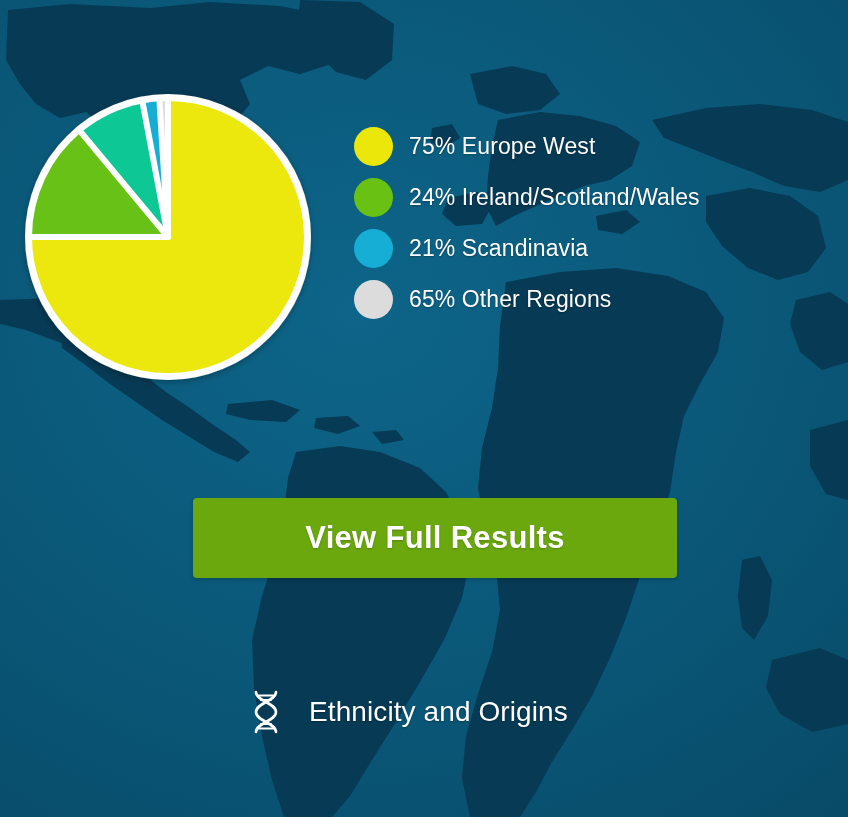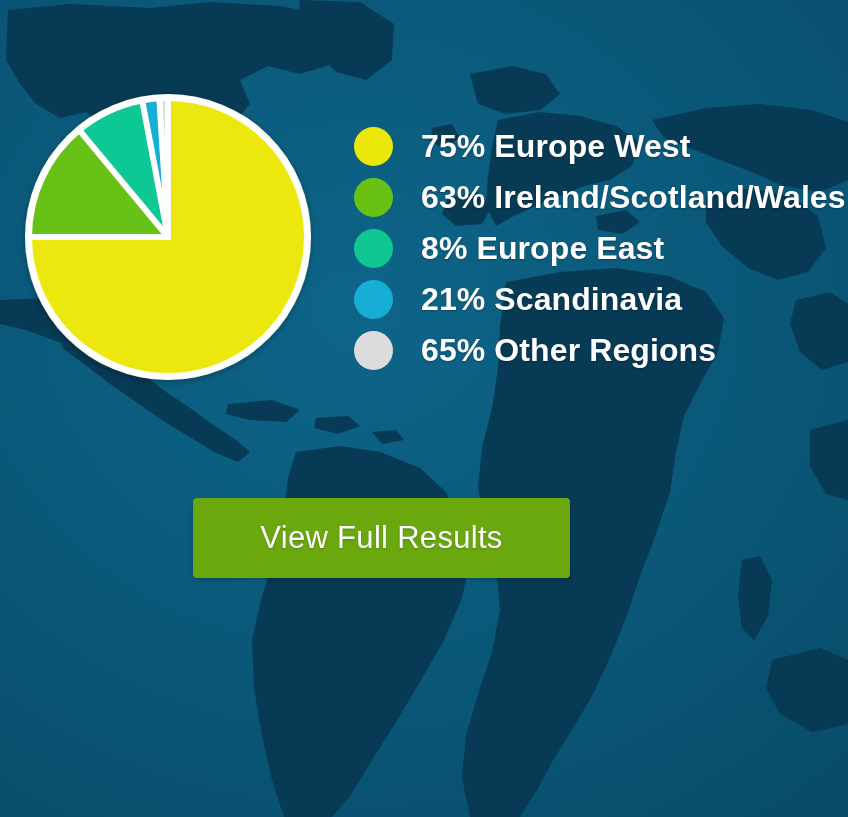--- a/index.html
+++ b/index.html
@@ -55,43 +55,43 @@
     align-items: center;
     height: 51px;
   }
   .legend-dot {
     width: 39px;
     height: 39px;
     border-radius: 50%;
     flex: 0 0 39px;
   }
   .legend-label {
-    margin-left: 28px;
+    margin-left: 16px;
     color: #ffffff;
-    font-size: 32px;
-    font-weight: 700;
+    font-size: 23px;
+    font-weight: 400;
     letter-spacing: 0.1px;
     white-space: nowrap;
     text-shadow: 0 1px 2px rgba(0,0,0,0.28);
   }
 
   
   #cta-button {
     position: absolute;
     left: 193px;
     top: 498px;
-    width: 377px;
+    width: 484px;
     height: 80px;
     background: #6aa80e;
     border: none;
     border-radius: 4px;
     color: #ffffff;
     font-family: "Liberation Sans", "DejaVu Sans", sans-serif;
     font-size: 31px;
-    font-weight: normal;
+    font-weight: bold;
     letter-spacing: 0.3px;
     cursor: pointer;
     text-shadow: 0 1px 2px rgba(0,0,0,0.22);
     box-shadow: 0 2px 4px rgba(0,0,0,0.18);
   }
 
   
   #footer-link {
     position: absolute;
     left: 249px;
@@ -188,32 +188,45 @@
     </svg>
   </div>
 
   <div id="legend">
     <div class="legend-row">
       <span class="legend-dot" style="background: rgb(236, 231, 10);"></span>
       <span class="legend-label">75% Europe West</span>
     </div>
     <div class="legend-row">
       <span class="legend-dot" style="background: rgb(104, 193, 19);"></span>
-      <span class="legend-label">63% Ireland/Scotland/Wales</span>
-    </div>
-    <div class="legend-row">
-      <span class="legend-dot" style="background: rgb(16, 199, 148);"></span>
-      <span class="legend-label">8% Europe East</span>
+      <span class="legend-label">24% Ireland/Scotland/Wales</span>
     </div>
     <div class="legend-row">
       <span class="legend-dot" style="background: rgb(22, 174, 212);"></span>
       <span class="legend-label">21% Scandinavia</span>
     </div>
     <div class="legend-row">
       <span class="legend-dot" style="background: rgb(220, 220, 220);"></span>
       <span class="legend-label">65% Other Regions</span>
     </div>
   </div>
 
   <button id="cta-button">View Full Results</button>
 
+  <div id="footer-link">
+    <span id="dna-icon">
+      <svg viewBox="0 0 34 44" xmlns="http://www.w3.org/2000/svg">
+        <g stroke="#ffffff" stroke-width="2.6" fill="none" stroke-linecap="round">
+          <path d="M7 2 C7 11, 27 13, 27 22 C27 31, 7 33, 7 42"></path>
+          <path d="M27 2 C27 11, 7 13, 7 22 C7 31, 27 33, 27 42"></path>
+        </g>
+        <g stroke="#ffffff" stroke-width="2.1" stroke-linecap="round">
+          <line x1="8.5" y1="5.5" x2="25.5" y2="5.5"></line>
+          <line x1="12" y1="10" x2="22" y2="10"></line>
+          <line x1="12" y1="34" x2="22" y2="34"></line>
+          <line x1="8.5" y1="38.5" x2="25.5" y2="38.5"></line>
+        </g>
+      </svg>
+    </span>
+    <span id="footer-label">Ethnicity and Origins</span>
+  </div>
 
 </div>
 
 </body></html>

